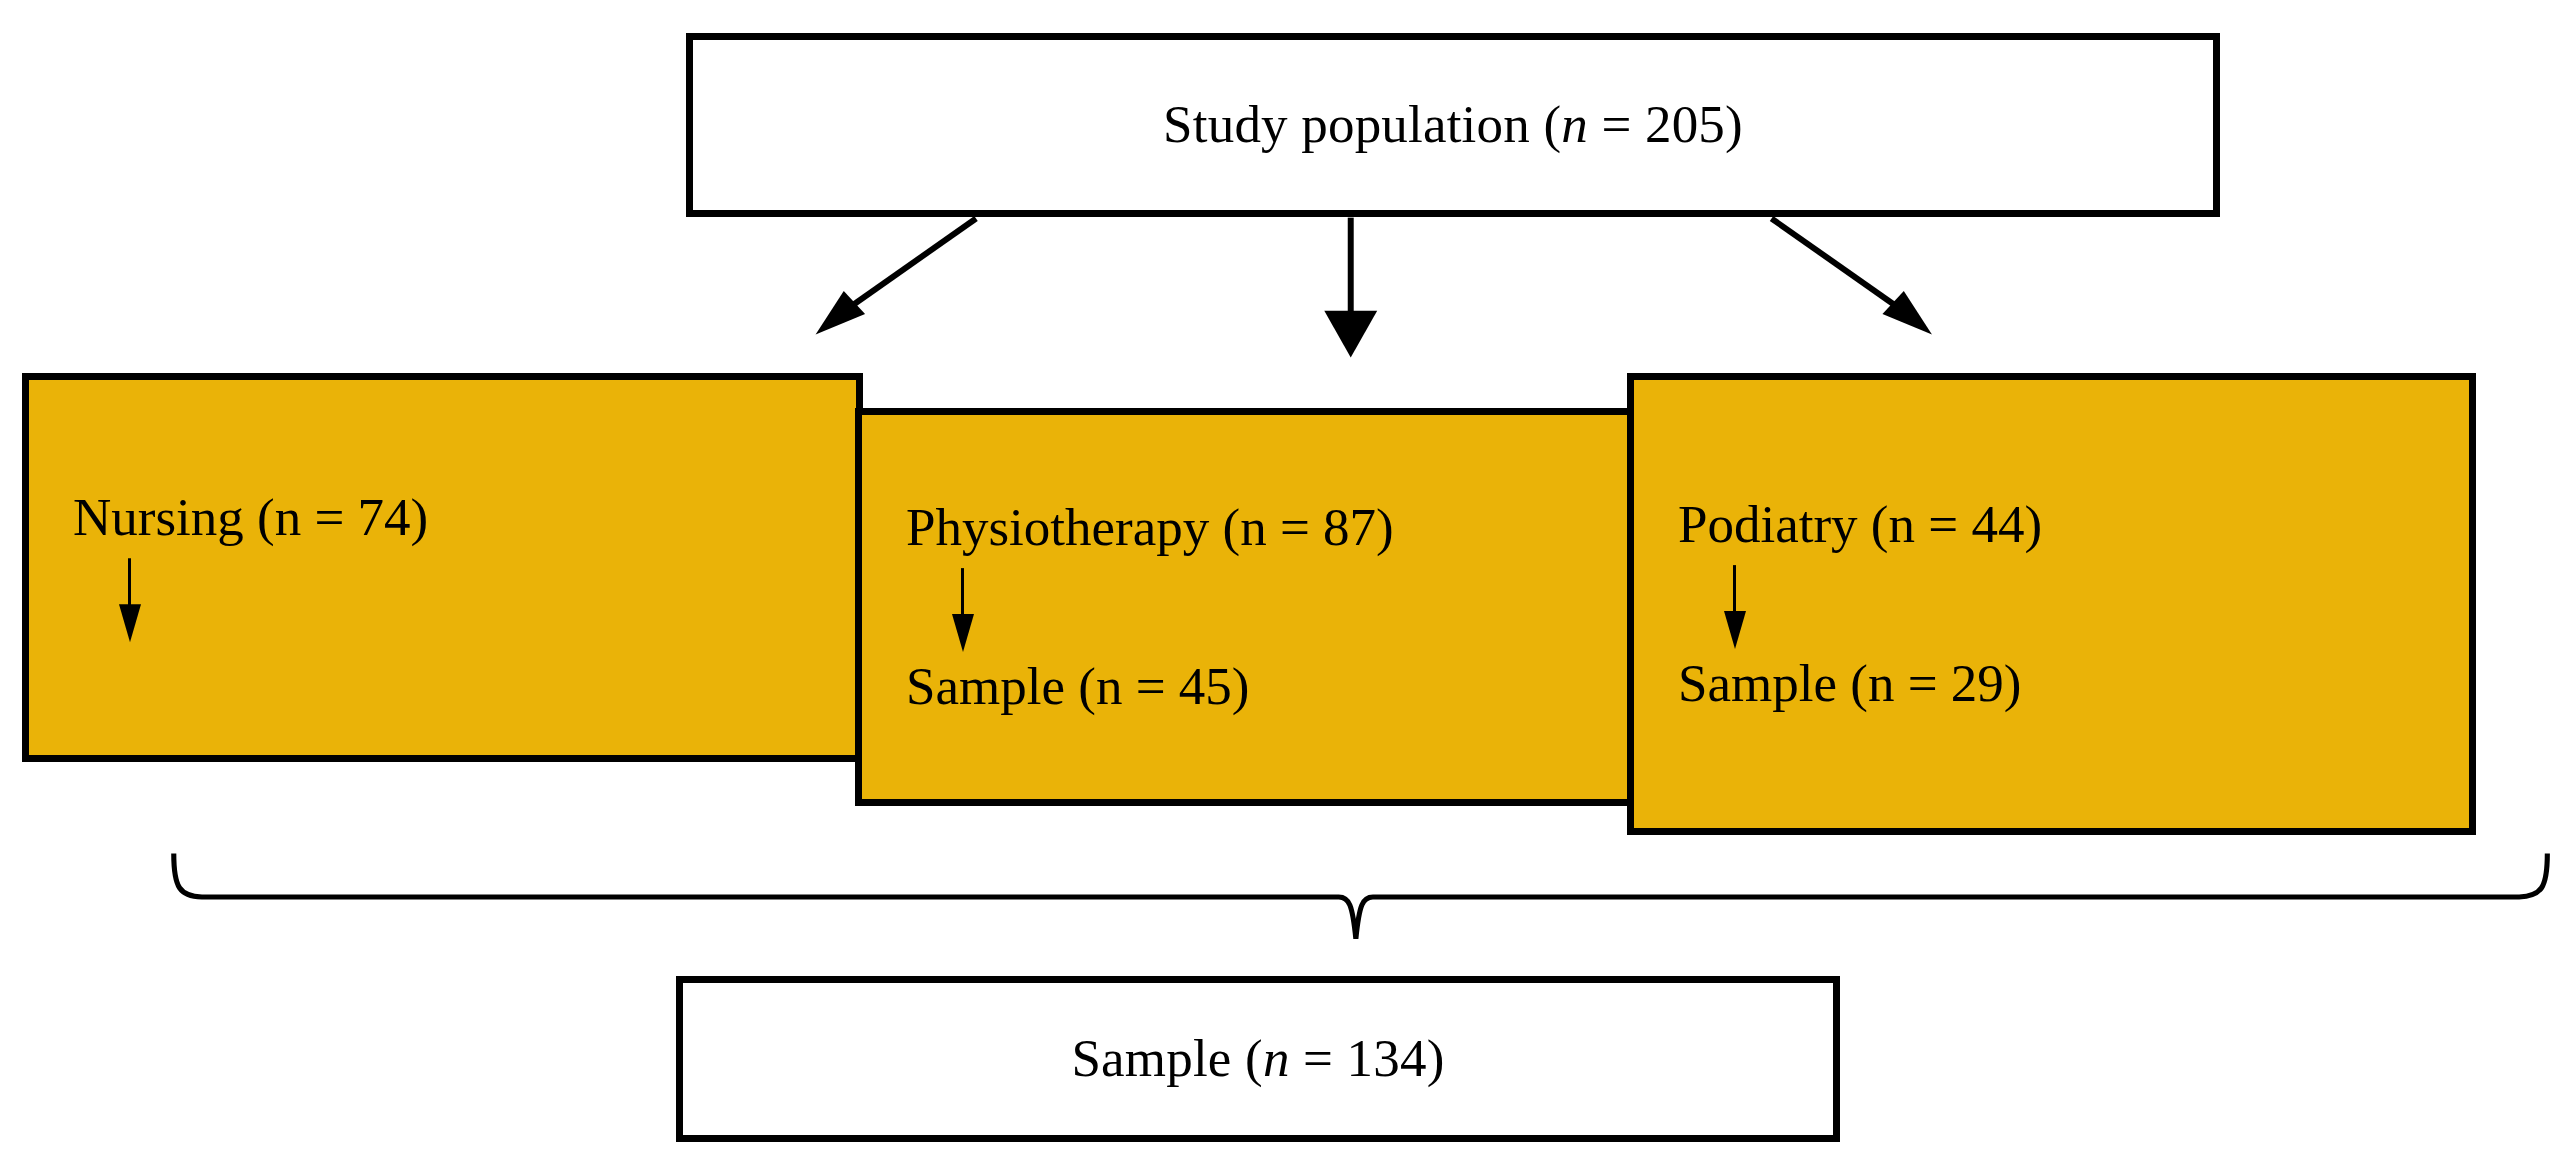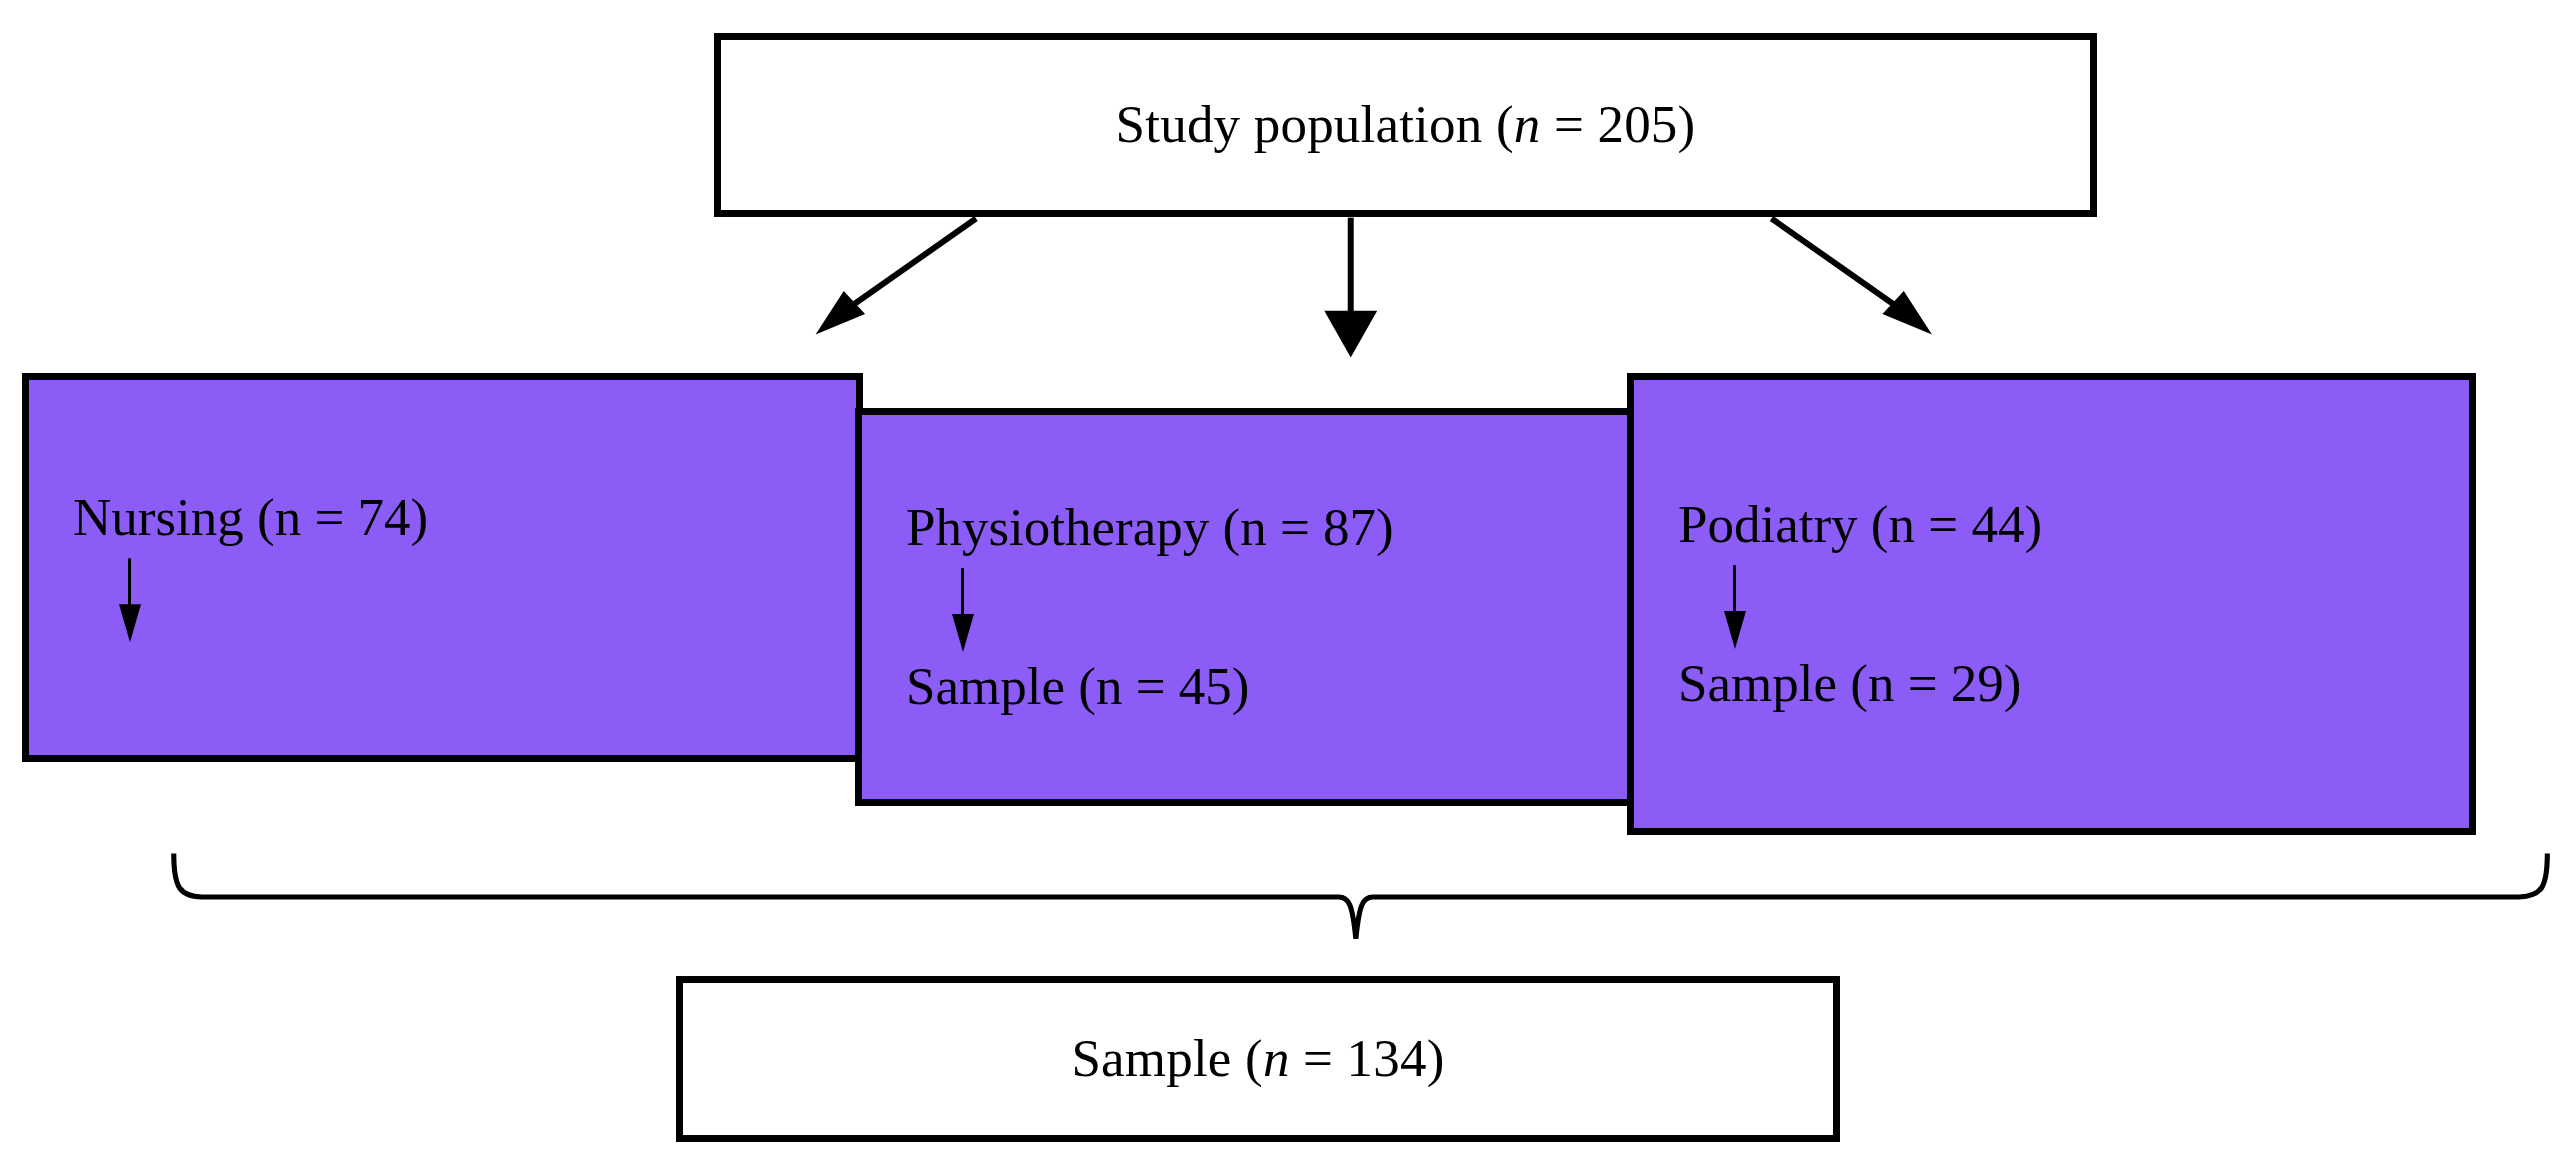--- a/index.html
+++ b/index.html
@@ -33,39 +33,39 @@
     letter-spacing: 0.2px;
     white-space: nowrap;
     color: #000000;
   }
   .node-label .n-italic {
     font-style: italic;
   }
 
   
   #box-study {
-    left: 714px;
+    left: 686px;
     top: 33px;
-    width: 1383px;
+    width: 1534px;
     height: 184px;
   }
 
   
   #row-disciplines {
     position: absolute;
     left: 22px;
     top: 373px;
     width: 2528px;
     height: 398px;
   }
   .disc-box {
     position: absolute;
     box-sizing: border-box;
     border: 7.7px solid #000000;
-    background: #8b5cf6;
+    background: #eab308;
     top: 0;
     height: 100%;
   }
   #box-nursing {
     left: 0px;
     width: 841px;
     height: 389px;
   }
   #box-physio {
     left: 833px;

